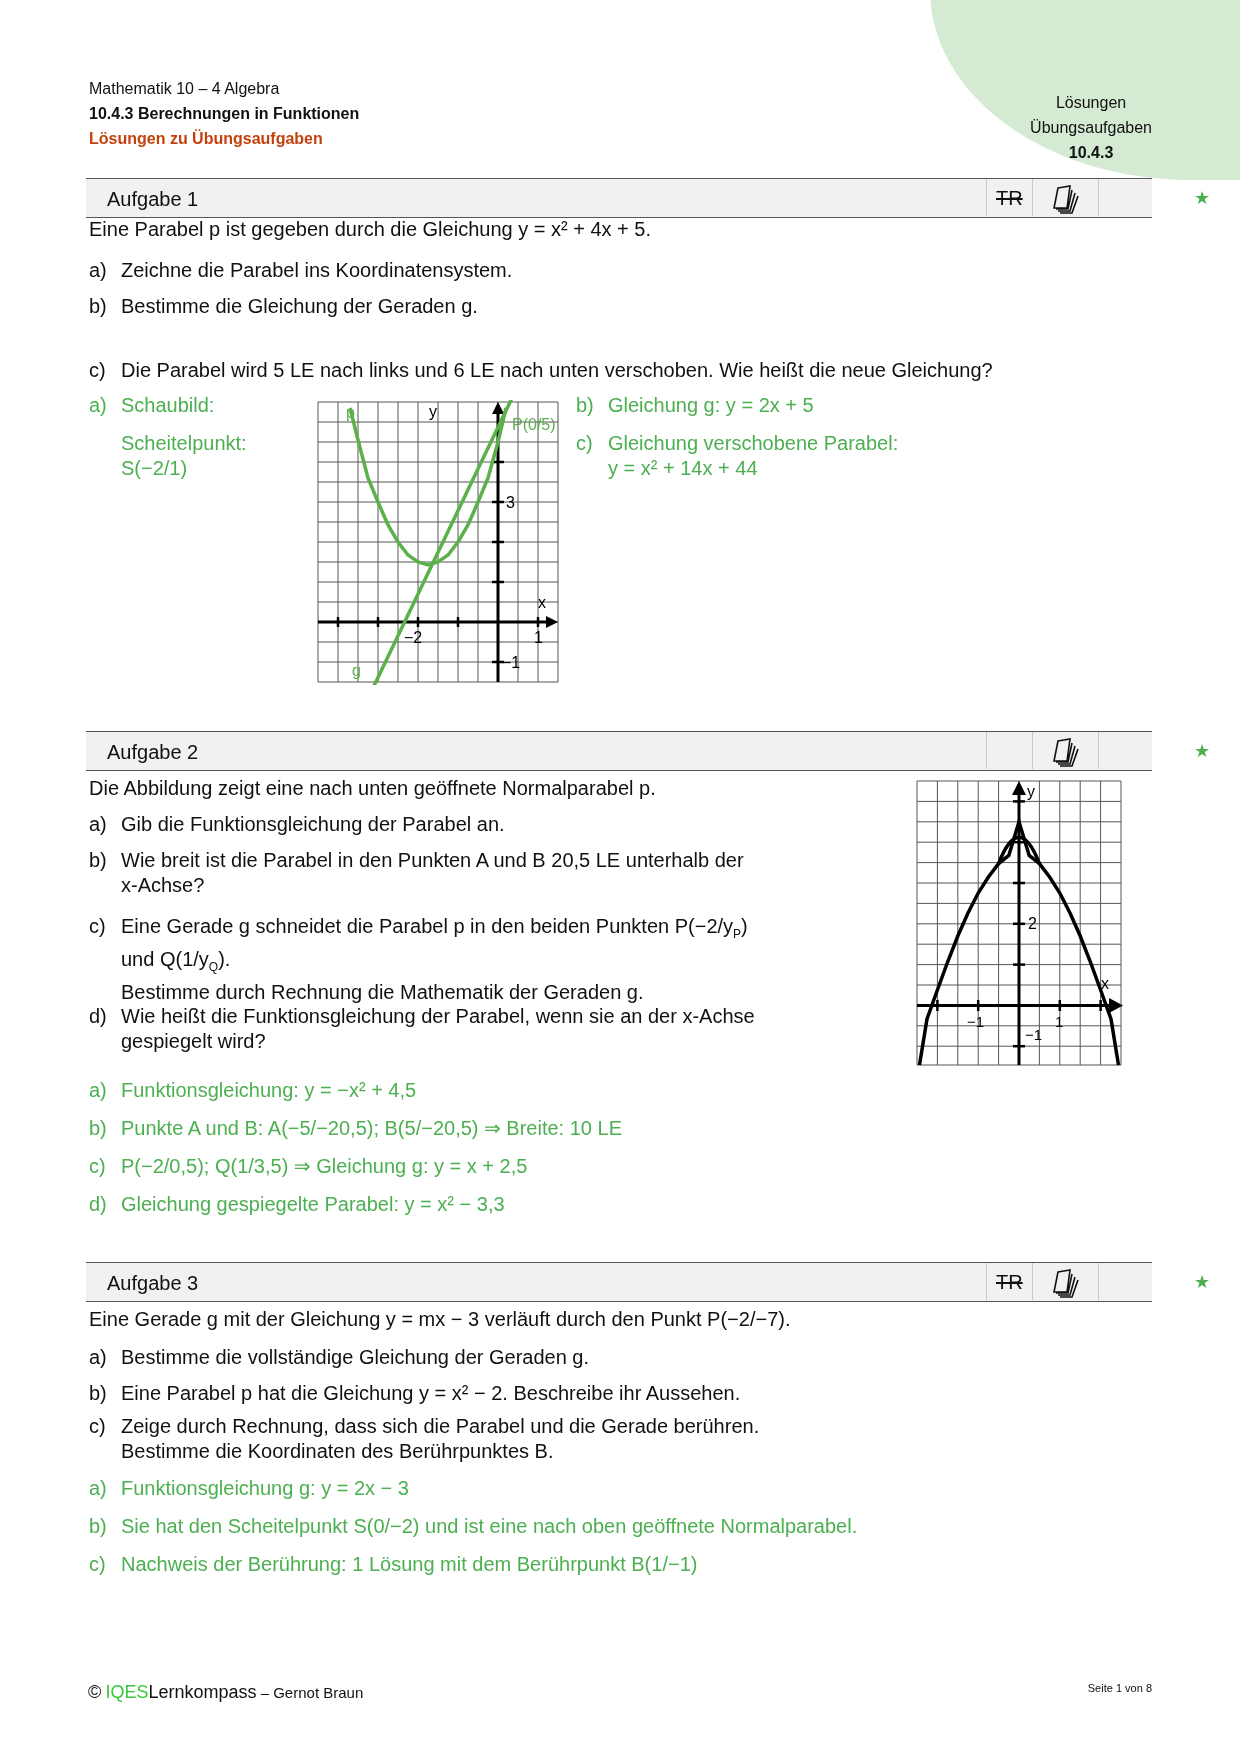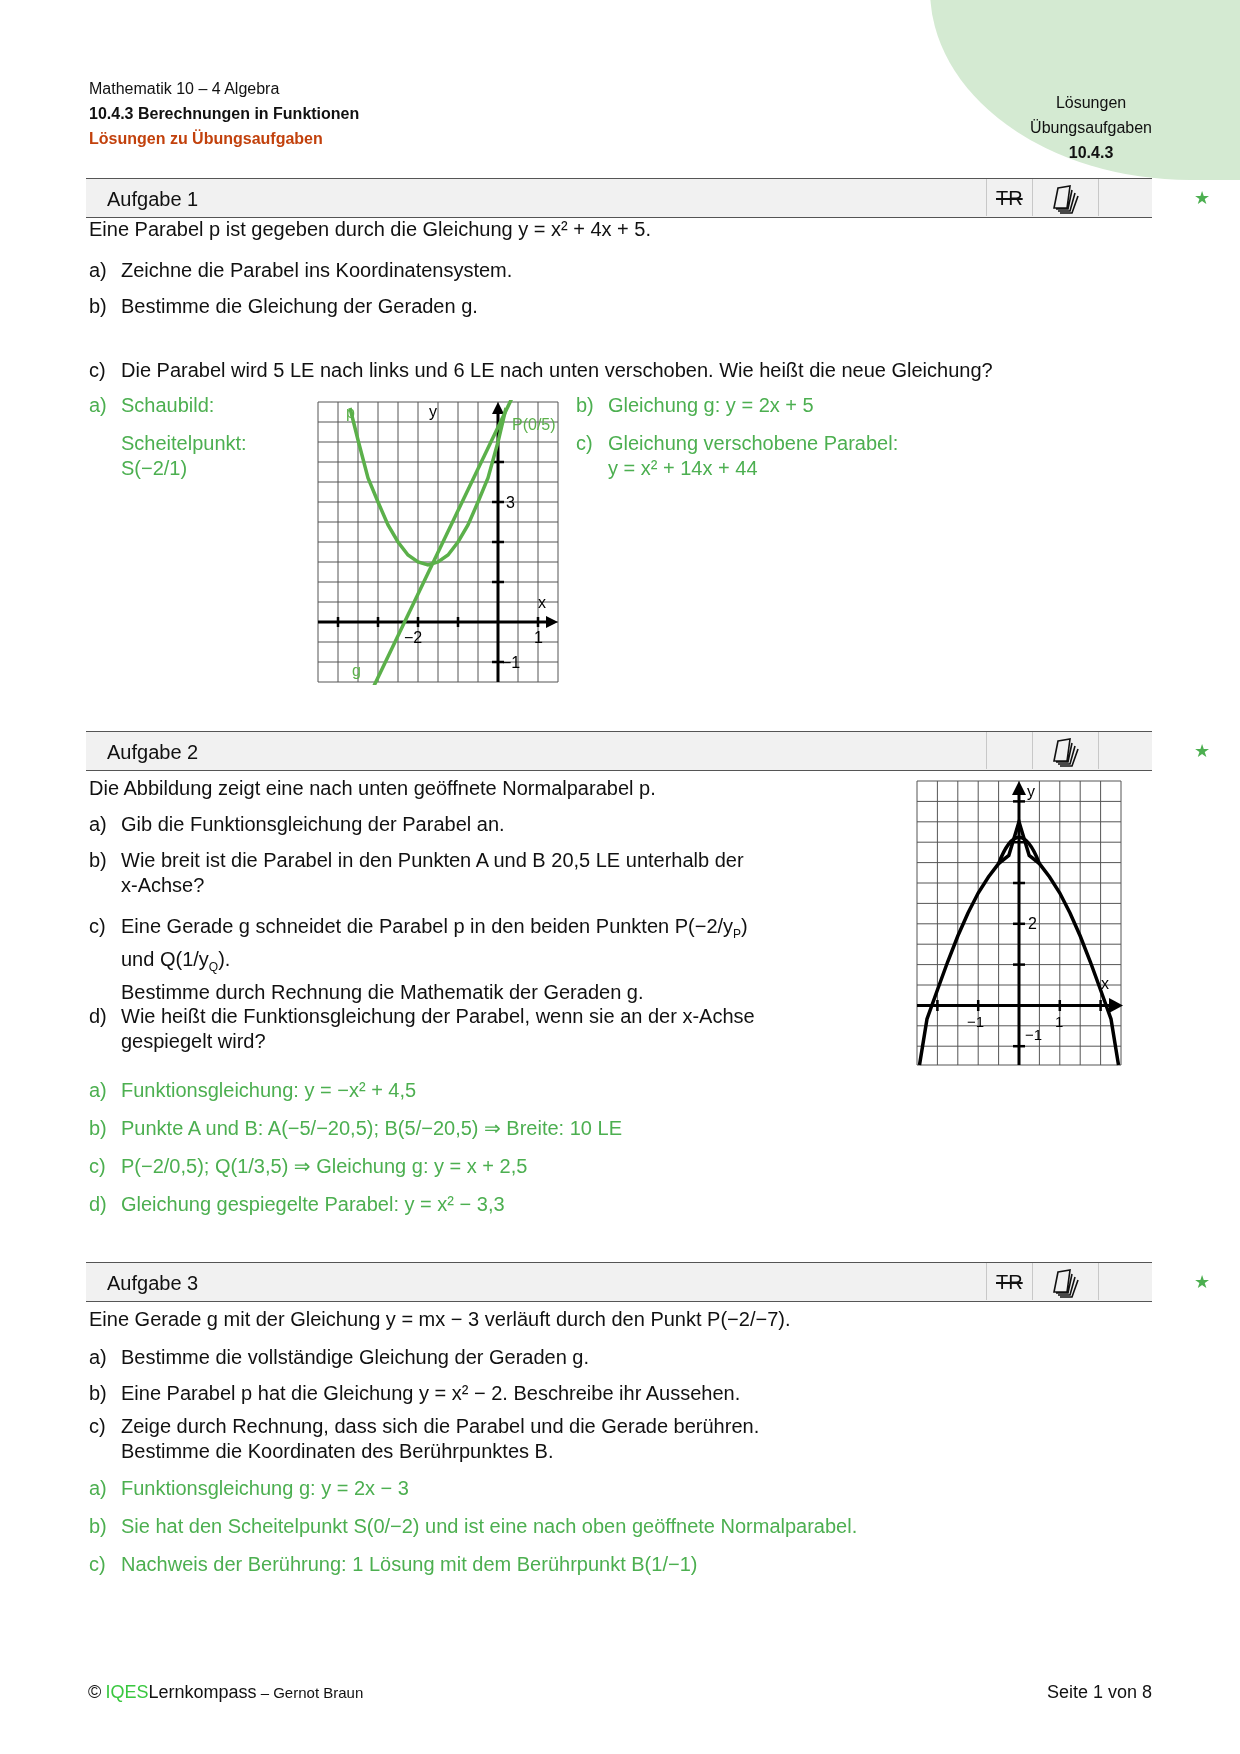--- a/index.html
+++ b/index.html
@@ -19,21 +19,21 @@
   .tr { position:absolute; top:8px; font-size:20px; text-decoration:line-through; left:908px; }
   .book { position:absolute; top:5px; left:960px; width:34px; height:30px; }
   .star { position:absolute; top:8px; left:1108px; color:#4caf50; font-size:18px; }
   .txt { position:absolute; font-size:20px; line-height:25px; }
   .green { color:#4caf50; }
   .lbl { position:absolute; left:0; }
   .ind { padding-left:32px; }
   .footer-l { position:absolute; left:88px; top:1682px; font-size:15px; }
   .footer-l .iq { color:#39c73f; font-size:18px; }
   .footer-l .lk { font-size:18px; }
-  .footer-r { position:absolute; right:88px; top:1682px; font-size:18px; }
+  .footer-r { position:absolute; right:88px; top:1682px; font-size:11px; }
   svg text { font-family:"Liberation Sans", sans-serif; }
 </style>
 </head>
 <body>
 
 <div class="corner"></div>
 
 <div class="hdr-left">
   <div>Mathematik 10 – 4 Algebra</div>
   <div class="b">10.4.3 Berechnungen in Funktionen</div>

